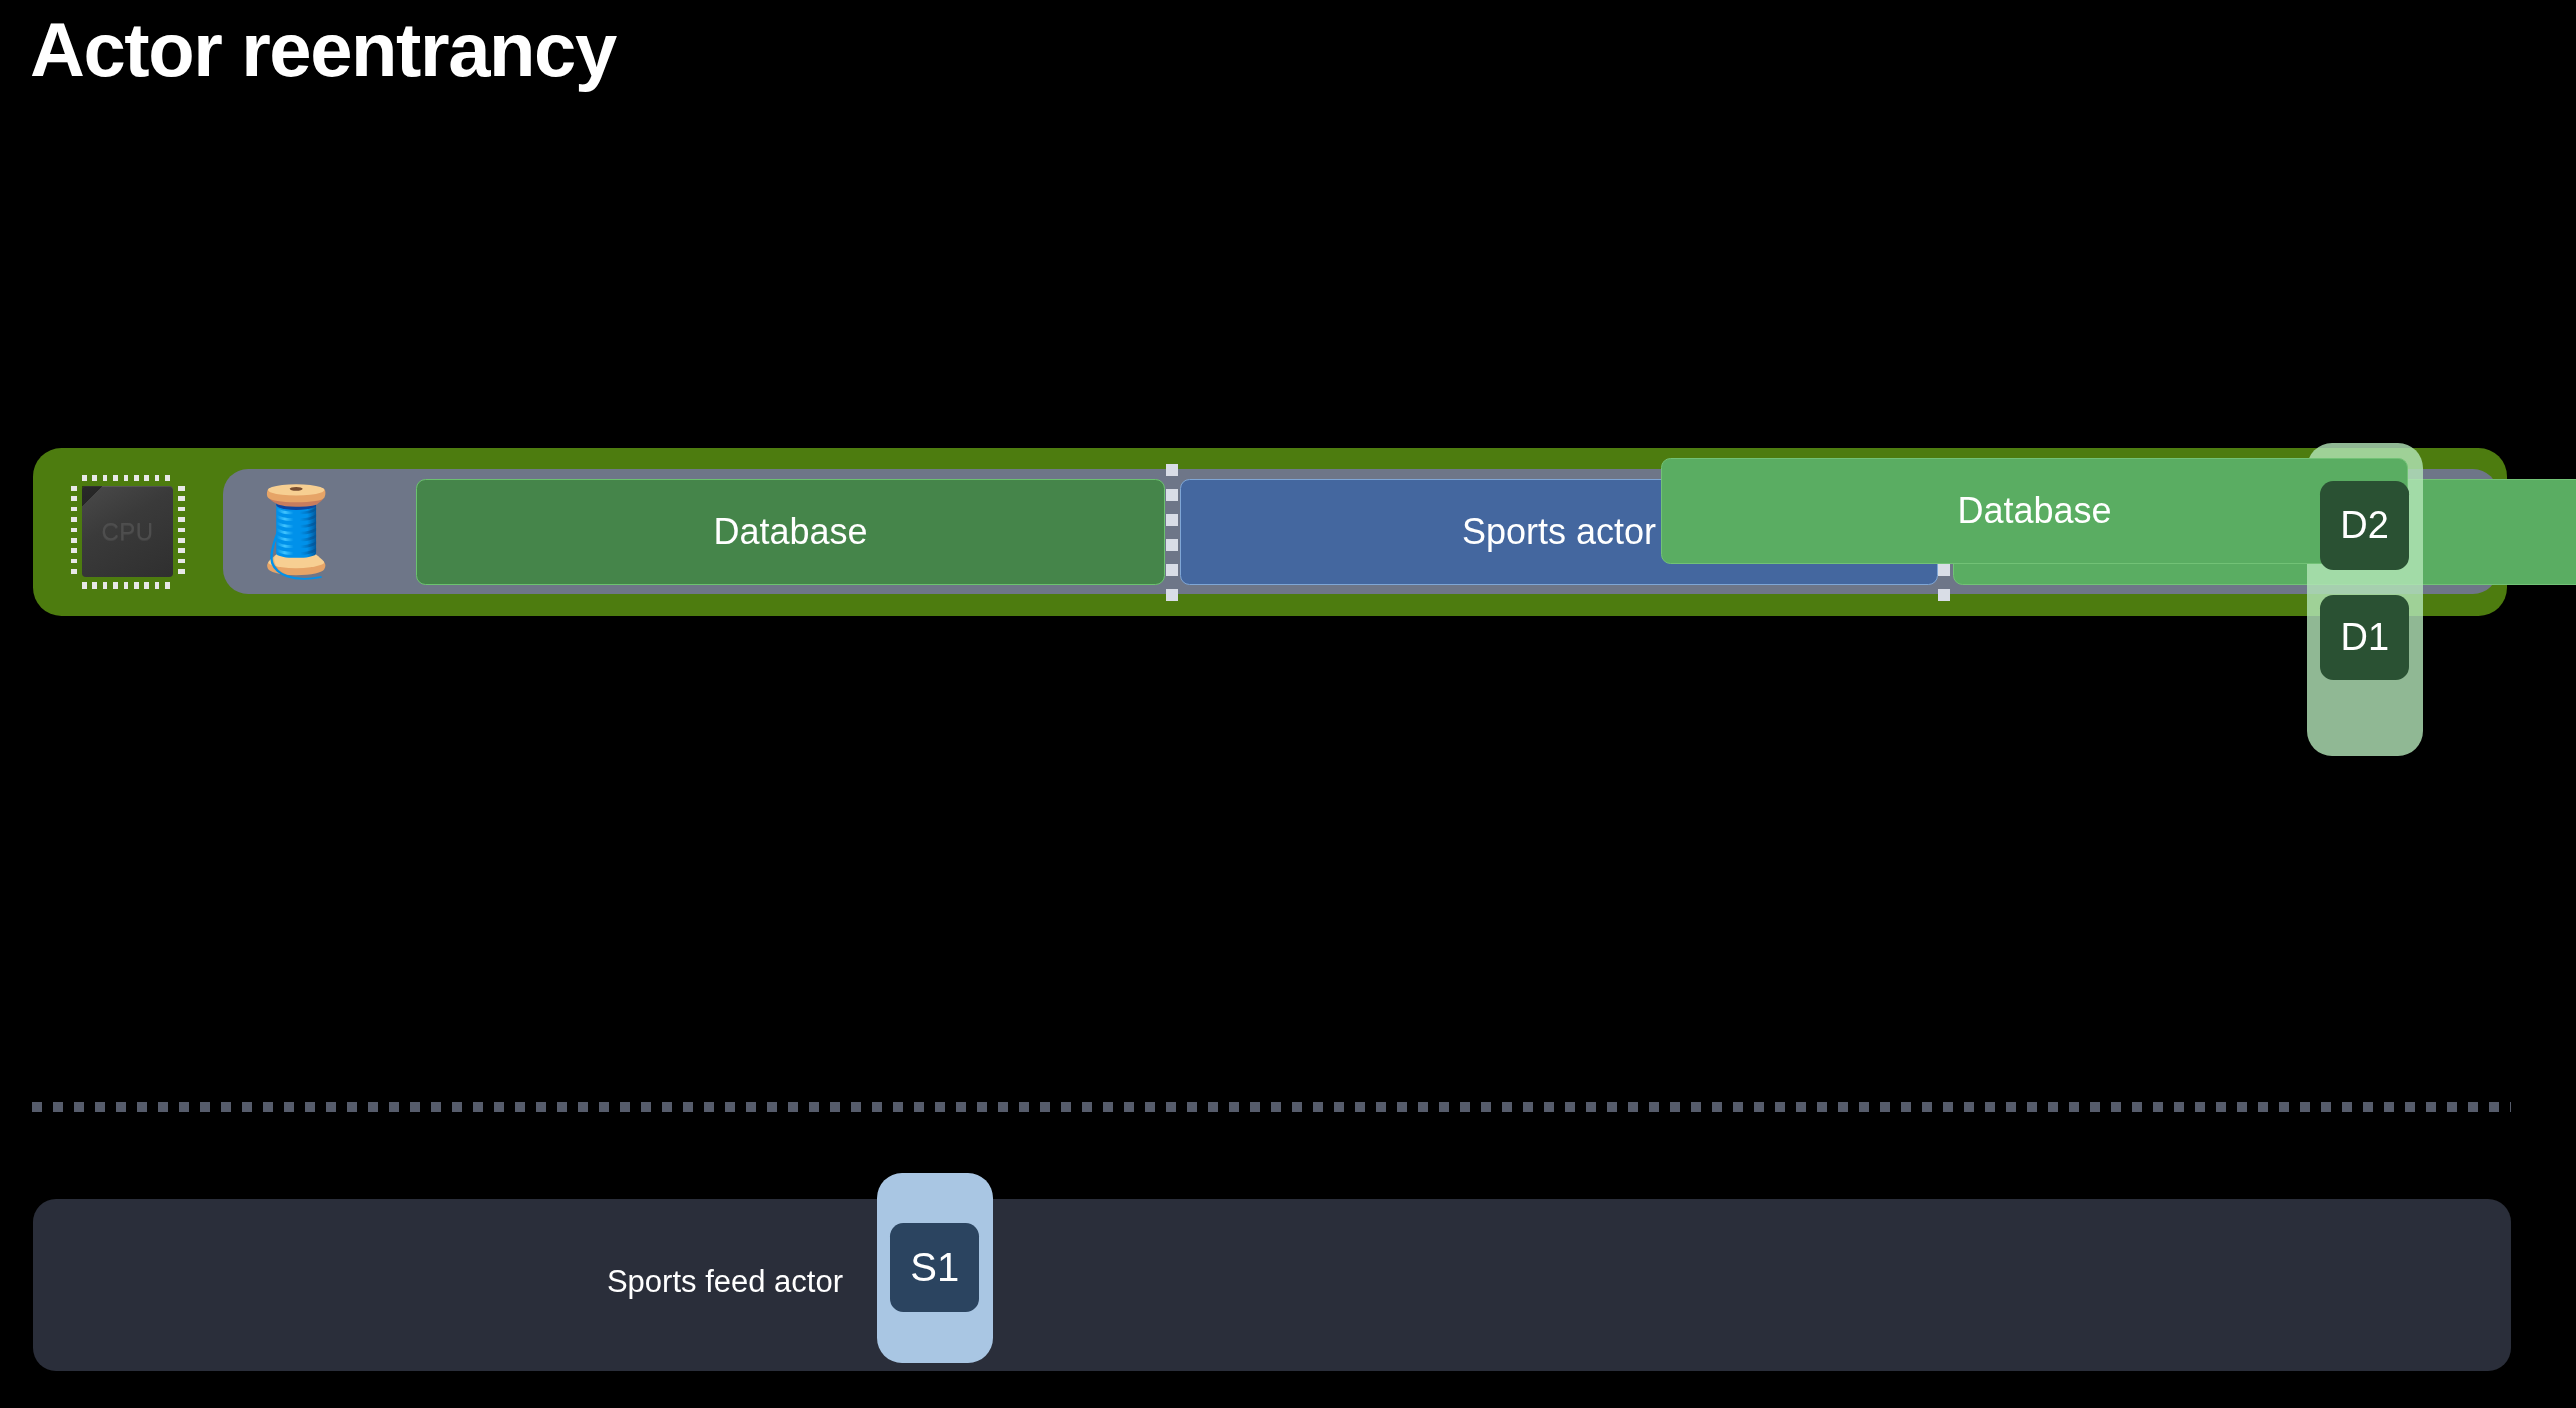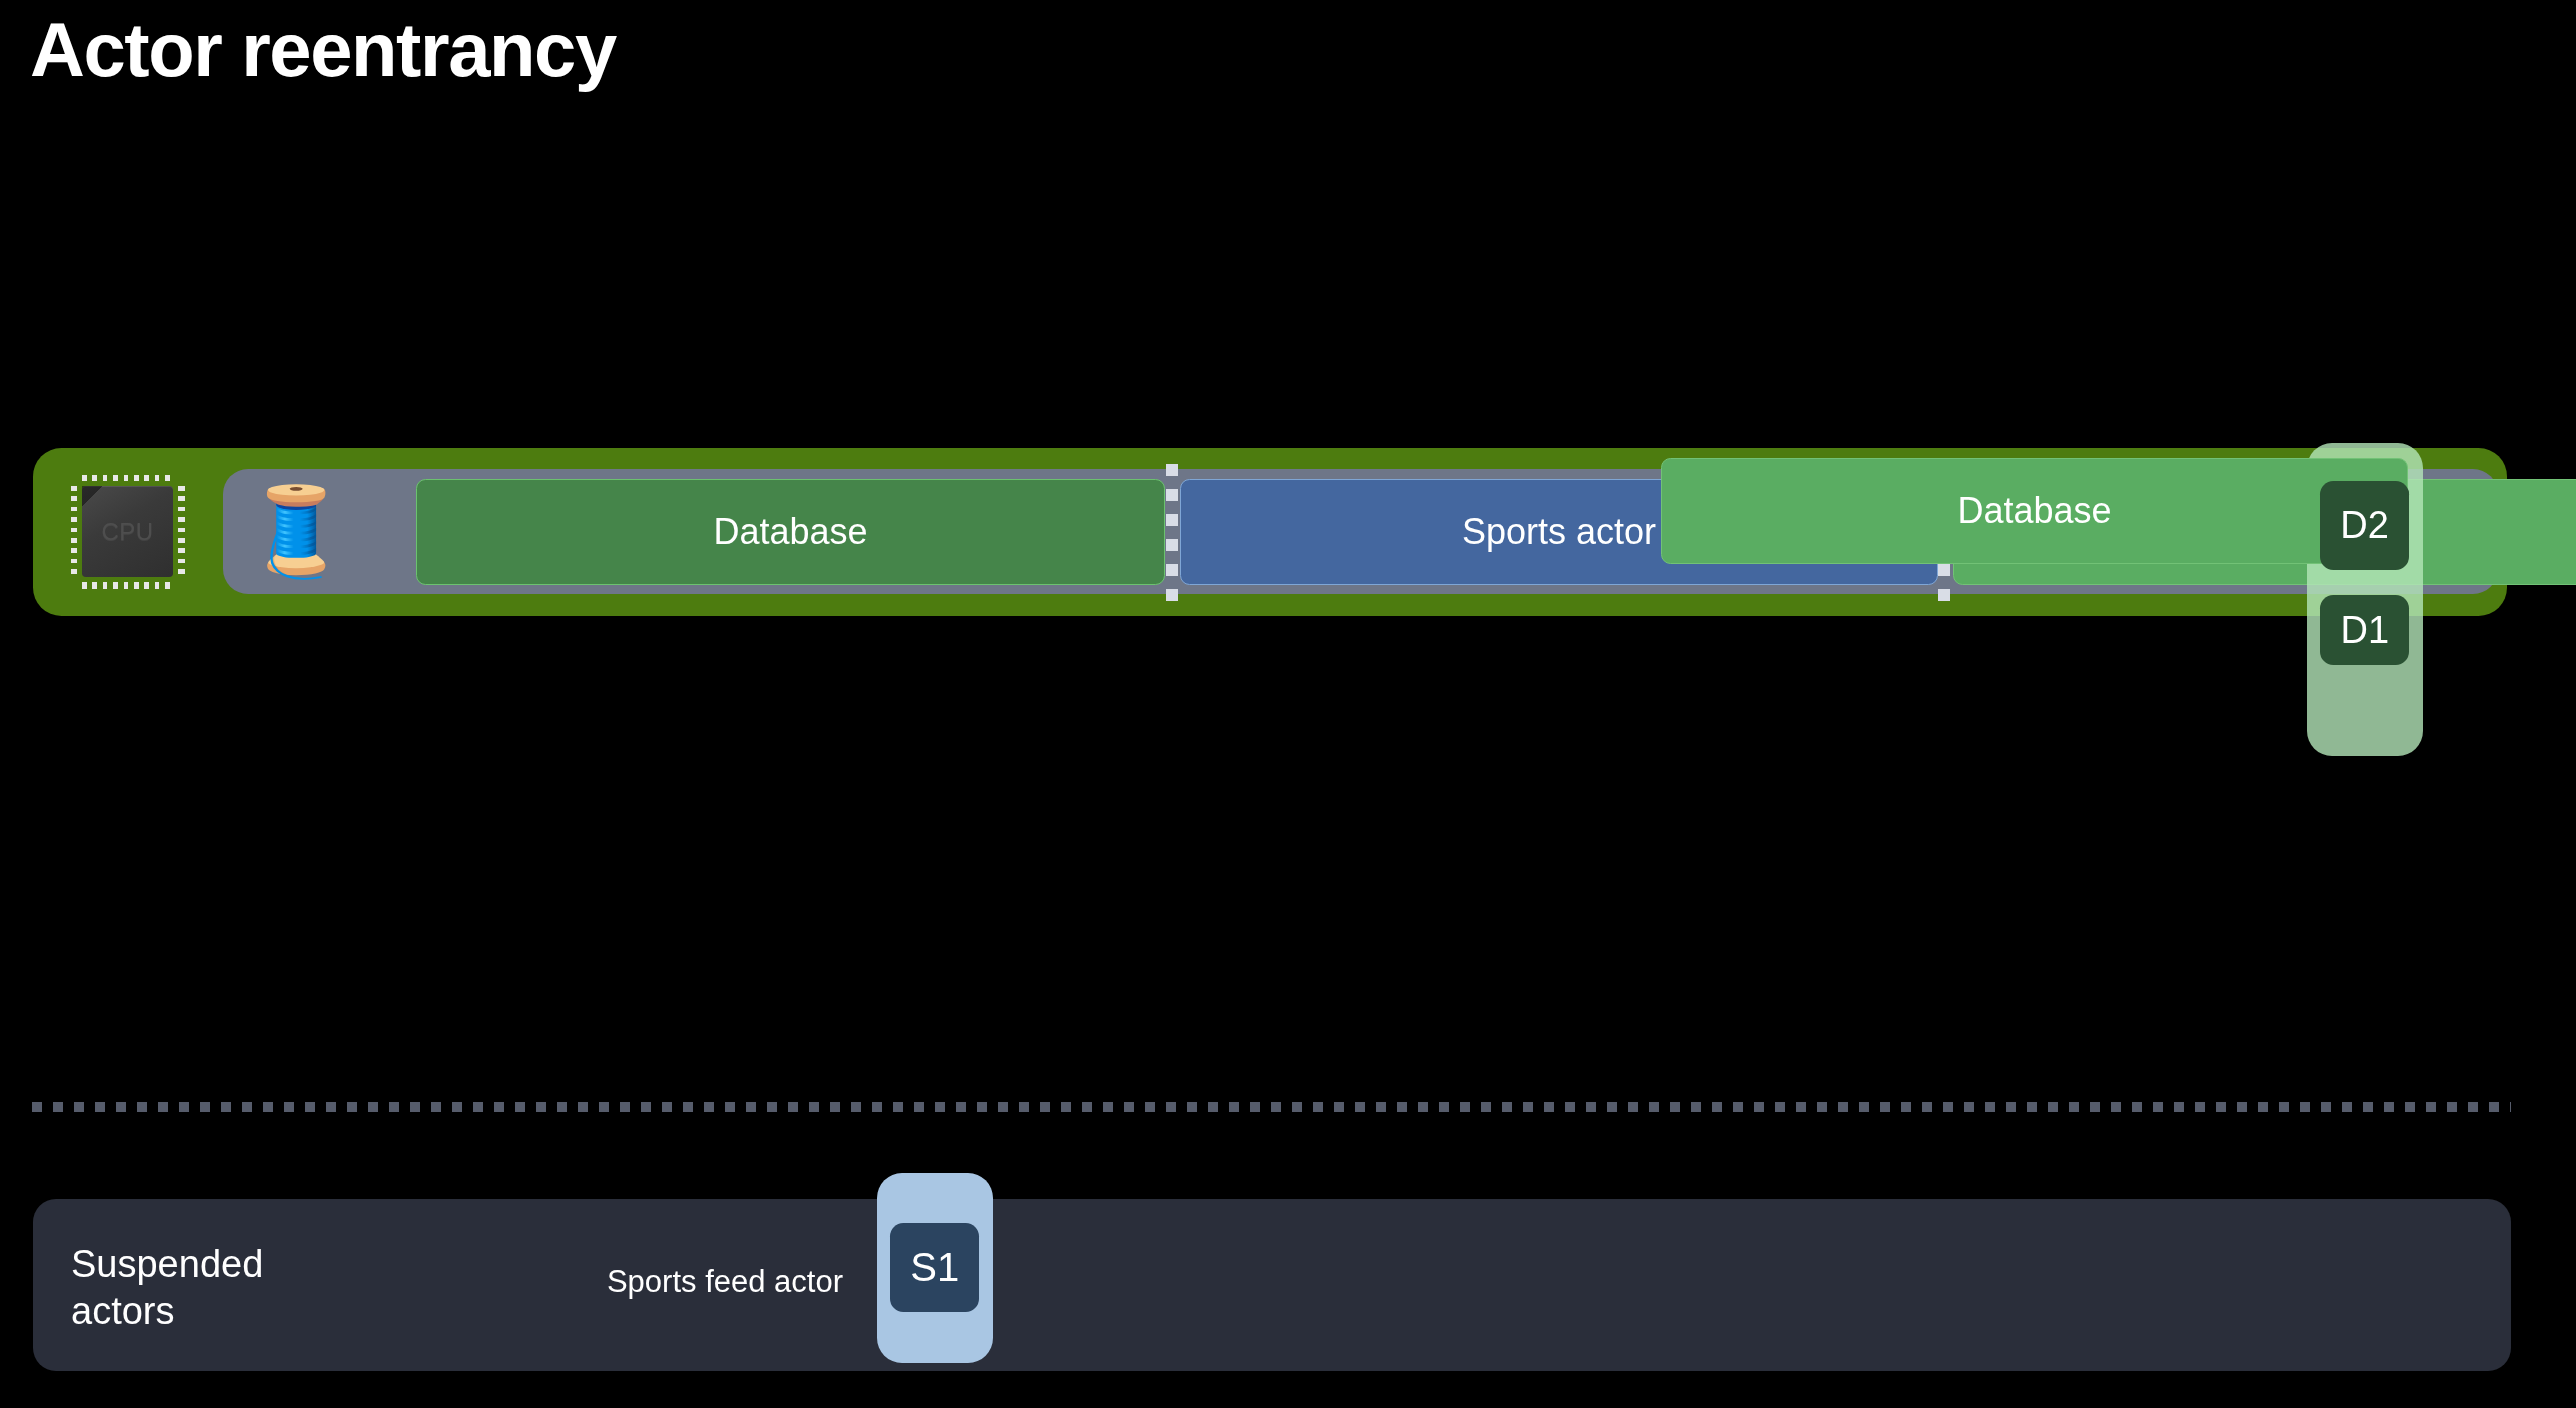--- a/index.html
+++ b/index.html
@@ -172,21 +172,21 @@
     width: 116px;
     height: 313px;
     background: rgba(180, 230, 185, 0.80);
     border-radius: 25px;
     z-index: 8;
   }
   .queue-badge {
     position: absolute;
     left: 13.3px;
     width: 89px;
-    height: 70px;
+    height: 85px;
     border-radius: 13.3px;
     display: flex;
     align-items: center;
     justify-content: center;
     font-size: 38px;
     color: #ffffff;
   }
   .queue-badge.green { background: #2a5133; }
   #badge-d2 { top: 38px; }
   #badge-d1 { top: 152px; }
@@ -327,22 +327,20 @@
 </div>
 
 <div id="db-block-overlay">Database</div>
 
 <div id="badge-d2-top">D2</div>
 
 <div id="section-divider"></div>
 
 <div id="suspended-panel">
 
-  <div id="suspended-label">Suspended
-actors</div>
 
   <div id="sports-actor-label">Sports feed
 actor</div>
 
   <div id="sports-actor-queue">
     <div id="badge-s1">S1</div>
   </div>
 
 </div>
 

